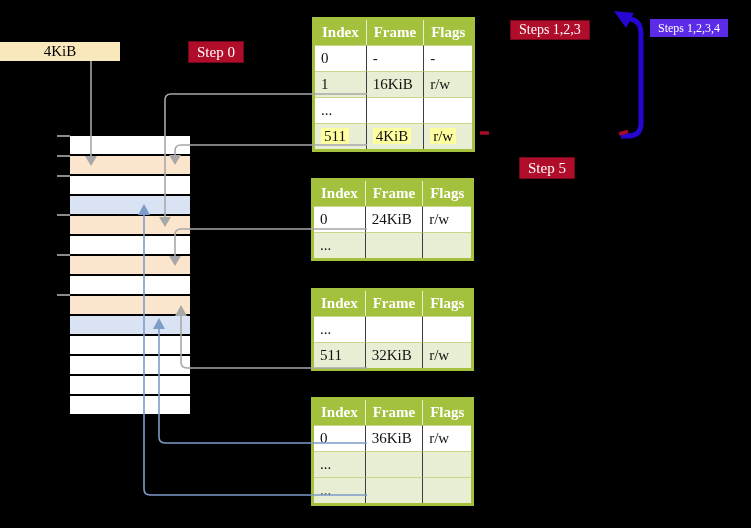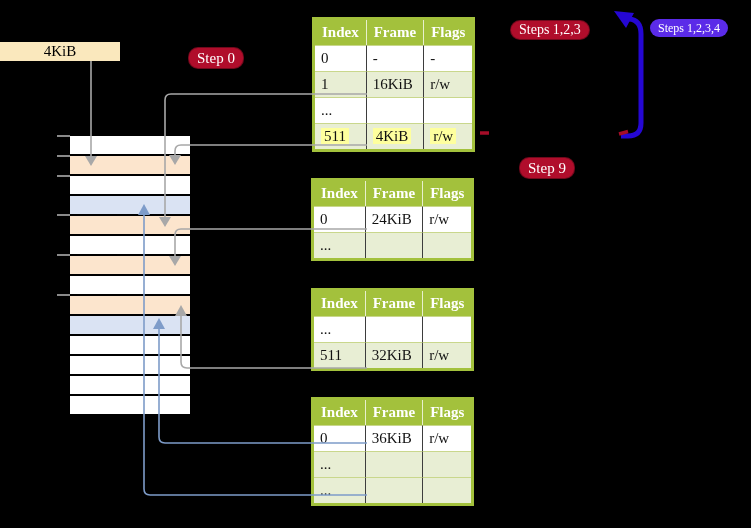--- a/index.html
+++ b/index.html
@@ -4,30 +4,30 @@
 <style>
   html,body{margin:0;padding:0;}
   body{
     width:751px;height:528px;position:relative;overflow:hidden;
     background:#000;
     font-family:"Liberation Serif","DejaVu Serif",serif;
   }
   
   .badge{
     position:absolute;color:#fff;font-size:15px;line-height:18px;
-    padding:1px 8px;border-radius:10px;white-space:nowrap;
+    padding:1px 8px;border-radius:0;white-space:nowrap;
   }
   .crimson{background:var(--crimson);border:1px solid rgba(0,0,0,0.35);}
   .violet{background:var(--violet);}
   #frame-size-label{
     position:absolute;left:0;top:42px;width:120px;height:19px;
     background:var(--beige);color:#000;font-size:15px;line-height:19px;
     text-align:center;
   }
-  #step0{left:188px;top:47px;}
+  #step0{left:188px;top:41px;}
   #steps123{left:510px;top:20px;font-size:14px;line-height:16px;}
   #steps1234{left:650px;top:19px;font-size:12px;line-height:16px;}
   #step4{left:519px;top:157px;}
   
   table.pt{
     position:absolute;border-collapse:separate;border-spacing:0;
     border:3px solid var(--header-green);background:#fff;
   }
   #pt1{left:312px;top:17px;}
   #pt2{left:311px;top:178px;}
@@ -72,21 +72,21 @@
   .hd-loop{fill:var(--loop-blue);stroke:none;}
   .ln-crimson{stroke:var(--crimson-dark);stroke-width:3.5;fill:none;}
 </style>
 </head>
 <body>
 
 <div id="frame-size-label">4KiB</div>
 <div id="step0" class="badge crimson">Step 0</div>
 <div id="steps123" class="badge crimson">Steps 1,2,3</div>
 <div id="steps1234" class="badge violet">Steps 1,2,3,4</div>
-<div id="step4" class="badge crimson">Step 9</div>
+<div id="step4" class="badge crimson">Step 5</div>
 
 <div id="memory-strip">
     <div class="frame-row white"></div>
     <div class="frame-row peach"></div>
     <div class="frame-row white"></div>
     <div class="frame-row blue"></div>
     <div class="frame-row peach"></div>
     <div class="frame-row white"></div>
     <div class="frame-row peach"></div>
     <div class="frame-row white"></div>

